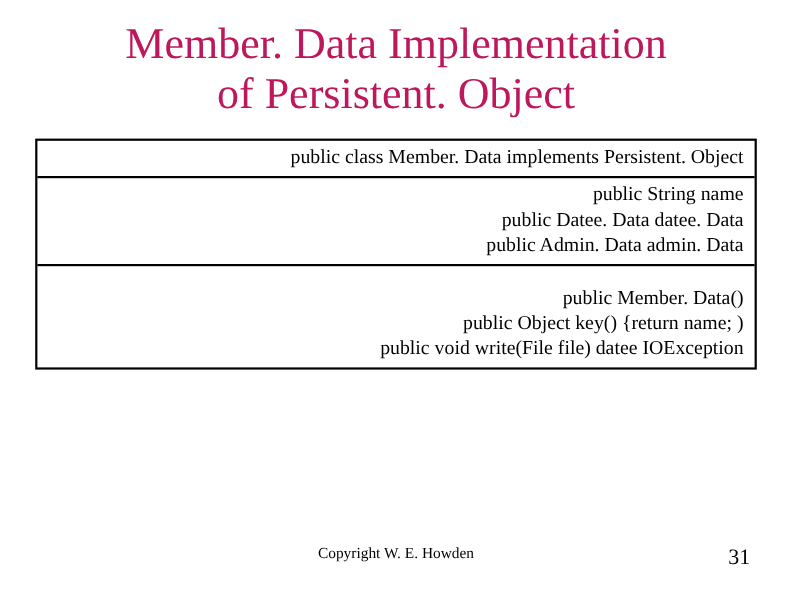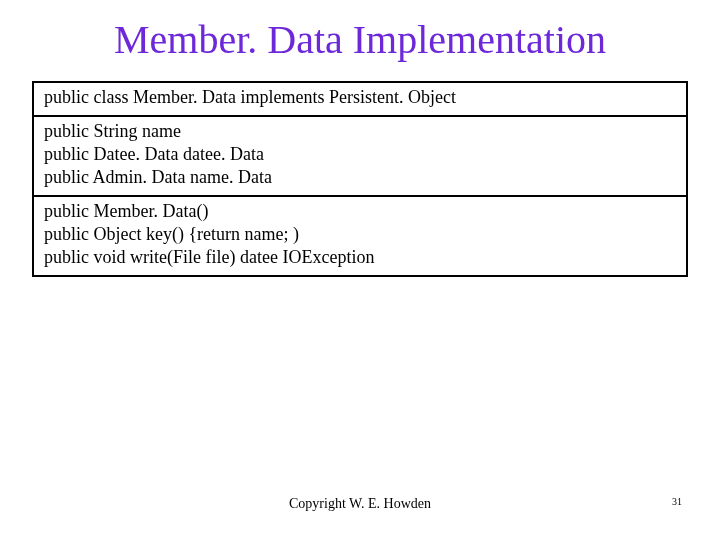--- a/index.html
+++ b/index.html
@@ -14,78 +14,80 @@
   .slide {
     width: 100%;
     height: 100%;
     position: relative;
     padding: 18px 32px 0 32px;
   }
   .title {
     font-size: 40px;
     line-height: 1.12;
     text-align: center;
-    color: #6d28d9;
+    color: #be185d;
     font-weight: 400;
     margin-bottom: 18px;
   }
   .uml-box {
     border: 2px solid #000;
     width: 656px;
     margin: 0 0 0 0;
   }
   .uml-compartment {
     border-bottom: 2px solid #000;
     padding: 3px 10px 6px 10px;
   }
-  .uml-compartment:last-child { border-bottom: none; }
+  .uml-compartment:last-child { border-bottom: none; margin-top: 14px; }
   .uml-line {
     font-size: 18px;
     line-height: 1.28;
     color: #000;
     white-space: pre;
+    text-align: right;
   }
   .footer {
     position: absolute;
     bottom: 24px;
     left: 0;
     width: 100%;
     height: 20px;
   }
   .copyright {
     position: absolute;
     left: 50%;
     transform: translateX(-50%);
     font-size: 14px;
     color: #000;
   }
   .pagenum {
     position: absolute;
     right: 38px;
-    font-size: 10px;
+    font-size: 20px;
     color: #000;
   }
 </style>
 </head>
 <body>
 
 <div class="slide">
 
   <div class="title">
     <span>Member. Data Implementation</span><br>
+    <span>of Persistent. Object</span>
   </div>
 
   <div class="uml-box">
     <div class="uml-compartment">
       <div class="uml-line">public class Member. Data implements Persistent. Object</div>
     </div>
     <div class="uml-compartment">
       <div class="uml-line">public String name</div>
       <div class="uml-line">public Datee. Data datee. Data</div>
-      <div class="uml-line">public Admin. Data name. Data</div>
+      <div class="uml-line">public Admin. Data admin. Data</div>
     </div>
     <div class="uml-compartment">
       <div class="uml-line">public Member. Data()</div>
       <div class="uml-line">public Object key() {return name; )</div>
       <div class="uml-line">public void write(File file) datee IOException</div>
     </div>
   </div>
 
   <div class="footer">
     <span class="copyright">Copyright W. E. Howden</span>

